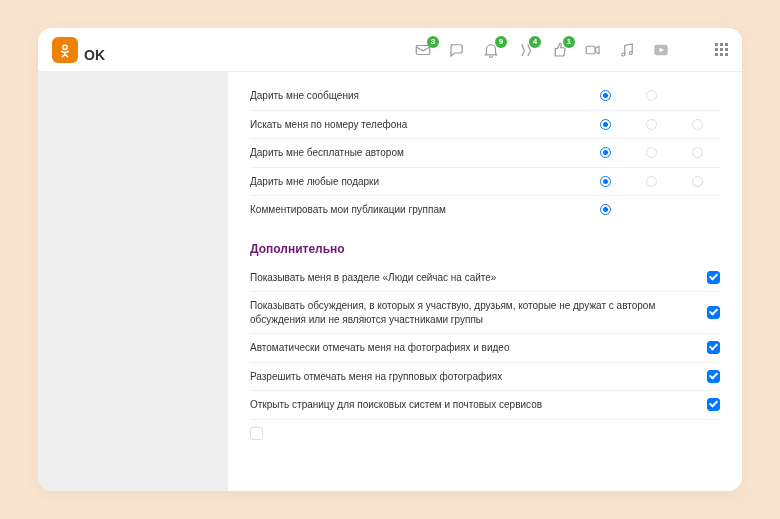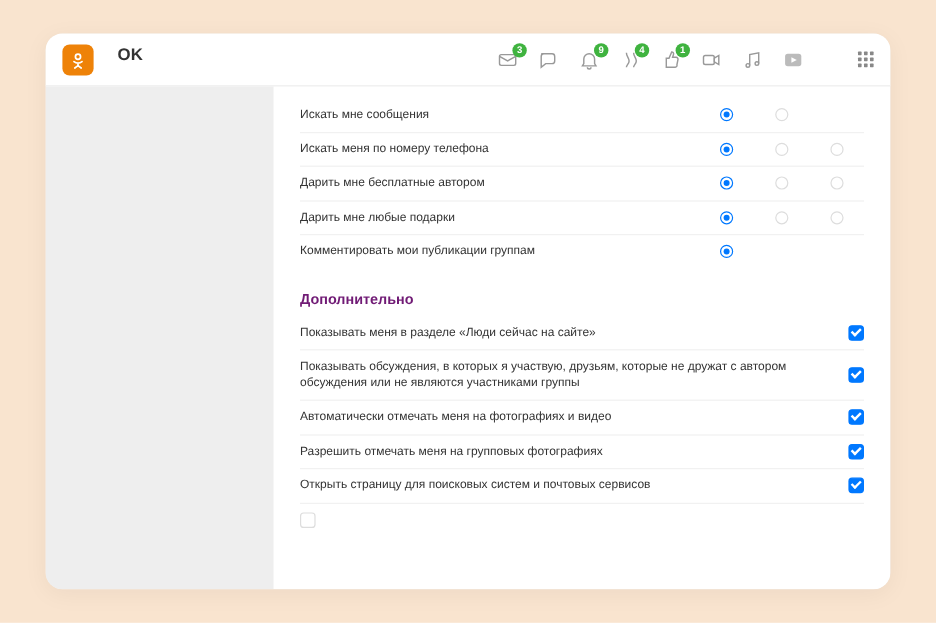--- a/index.html
+++ b/index.html
@@ -26,22 +26,22 @@
   .header {
     background: #fff;
     height: 44px;
     display: flex;
     align-items: center;
     padding: 0 14px;
     border-bottom: 1px solid #eee;
   }
   .logo {
     display: flex;
-    align-items: flex-start;
-    gap: 20px;
+    align-items: flex-end;
+    gap: 6px;
     margin-right: auto;
   }
   .logo-mark {
     width: 26px;
     height: 26px;
     background: #ee8208;
     border-radius: 6px;
     display: flex;
     align-items: center;
     justify-content: center;
@@ -265,21 +265,21 @@
       </div>
     </div>
   </div>
 
   <div class="body">
     <div class="sidebar"></div>
     <div class="content">
 
       <div id="privacy-list">
           <div class="row">
-            <div class="label">Искать мне сообщения</div>
+            <div class="label">Дарить мне сообщения</div>
             <div class="radio-cells">
               <div class="rcell">
                 <div class="radio selected"></div>
               </div>
               <div class="rcell">
                 <div class="radio"></div>
               </div>
               <div class="rcell"></div>
             </div>
           </div>

